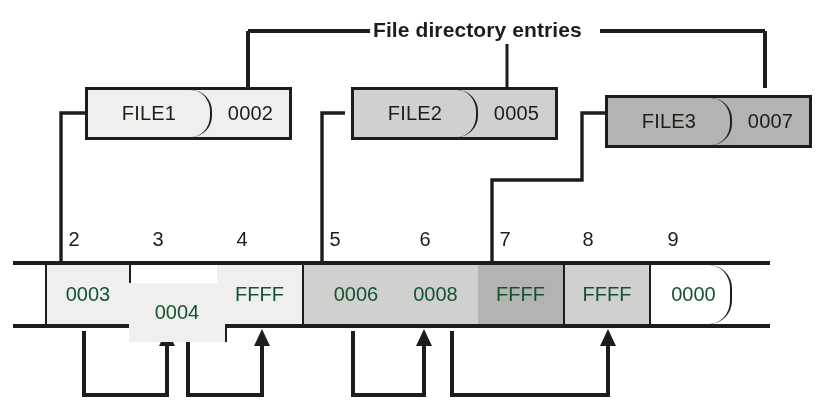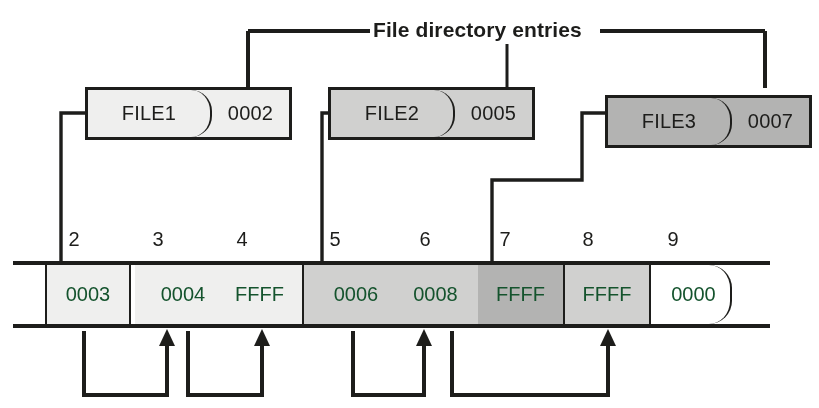--- a/index.html
+++ b/index.html
@@ -108,42 +108,42 @@
     </g>
   </svg>
 
   <div id="title">File directory entries</div>
 
   <div class="dir-box" style="left:85px;top:87px;background:#efefee;">
     <div class="dir-name">FILE1</div>
     <div class="dir-cluster">0002</div>
   </div>
 
-  <div class="dir-box" style="left:328px;top:87px;background:#d0d0cf;justify-content:center;">
+  <div class="dir-box" style="left:351px;top:87px;background:#d0d0cf;justify-content:center;">
     <div class="dir-name">FILE2</div>
     <div class="dir-cluster">0005</div>
   </div>
 
   <div class="dir-box" style="left:605px;top:87px;background:#b3b3b2;margin-top:8px;">
     <div class="dir-name">FILE3</div>
     <div class="dir-cluster">0007</div>
   </div>
 
   <div class="fat-index" style="left:32px;">2</div>
   <div class="fat-index" style="left:116px;">3</div>
   <div class="fat-index" style="left:200px;">4</div>
   <div class="fat-index" style="left:293px;">5</div>
   <div class="fat-index" style="left:383px;">6</div>
   <div class="fat-index" style="left:463px;">7</div>
   <div class="fat-index" style="left:546px;">8</div>
   <div class="fat-index" style="left:631px;">9</div>
 
   <div id="fat">
     <div class="fat-cell first" style="left:32px;width:86px;background:#efefee;">0003</div>
-    <div class="fat-cell" style="left:122px;width:98px;background:#efefee;">0004</div>
+    <div class="fat-cell" style="left:116px;width:98px;background:#efefee;margin-top:18px;">0004</div>
     <div class="fat-cell" style="left:204px;width:87px;background:#efefee;">FFFF</div>
     <div class="fat-cell" style="left:291px;width:106px;background:#d0d0cf;">0006</div>
     <div class="fat-cell" style="left:360px;width:95px;background:#d0d0cf;margin-left:16px;">0008</div>
     <div class="fat-cell" style="left:465px;width:87px;background:#b3b3b2;">FFFF</div>
     <div class="fat-cell" style="left:552px;width:86px;background:#d0d0cf;">FFFF</div>
     <div class="fat-cell" style="left:644px;width:75px;background:#ffffff;border-radius:23px;">0000</div>
   </div>
 
 </div>
 

